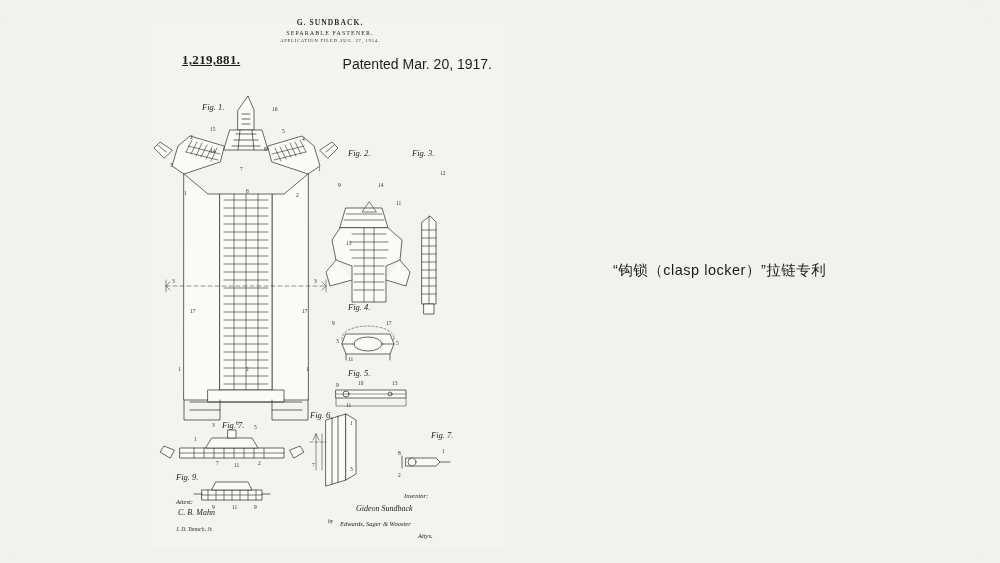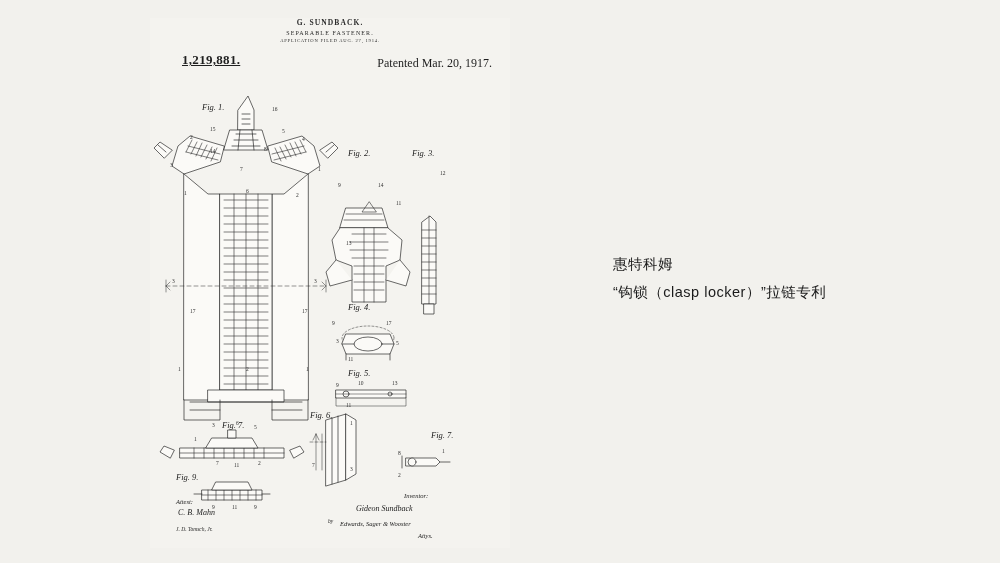--- a/index.html
+++ b/index.html
@@ -64,22 +64,22 @@
     font-size: 13px;
     font-weight: bold;
     color: #1f1f1f;
     letter-spacing: 0.3px;
     text-decoration: underline;
   }
   .patent-date {
     position: absolute;
     right: 18px;
     top: 4px;
-    font-family: Liberation Serif, serif;
-    font-size: 12px;
+    font-family: Liberation Sans, sans-serif;
+    font-size: 14px;
     color: #1f1f1f;
     padding-left: 21px;
   }
 
   .drawing {
     position: absolute;
     left: 0;
     top: 72px;
     width: 360px;
     height: 452px;
@@ -339,17 +339,16 @@
 
       <div class="sig small" style="left:246px; top:402px;">Inventor:</div>
       <div class="sig" style="left:198px; top:414px;">Gideon Sundback</div>
       <div class="sig tiny" style="left:170px; top:428px;">by</div>
       <div class="sig small" style="left:182px; top:430px;">Edwards, Sager &amp; Wooster</div>
       <div class="sig small" style="left:260px; top:442px;">Attys.</div>
     </div>
   </div>
 
   <div class="caption">
-    <div class="caption-title">惠特科姆</div>
     <div class="caption-sub">“钩锁（clasp locker）”拉链专利</div>
   </div>
 
 </div>
 
 </body></html>

